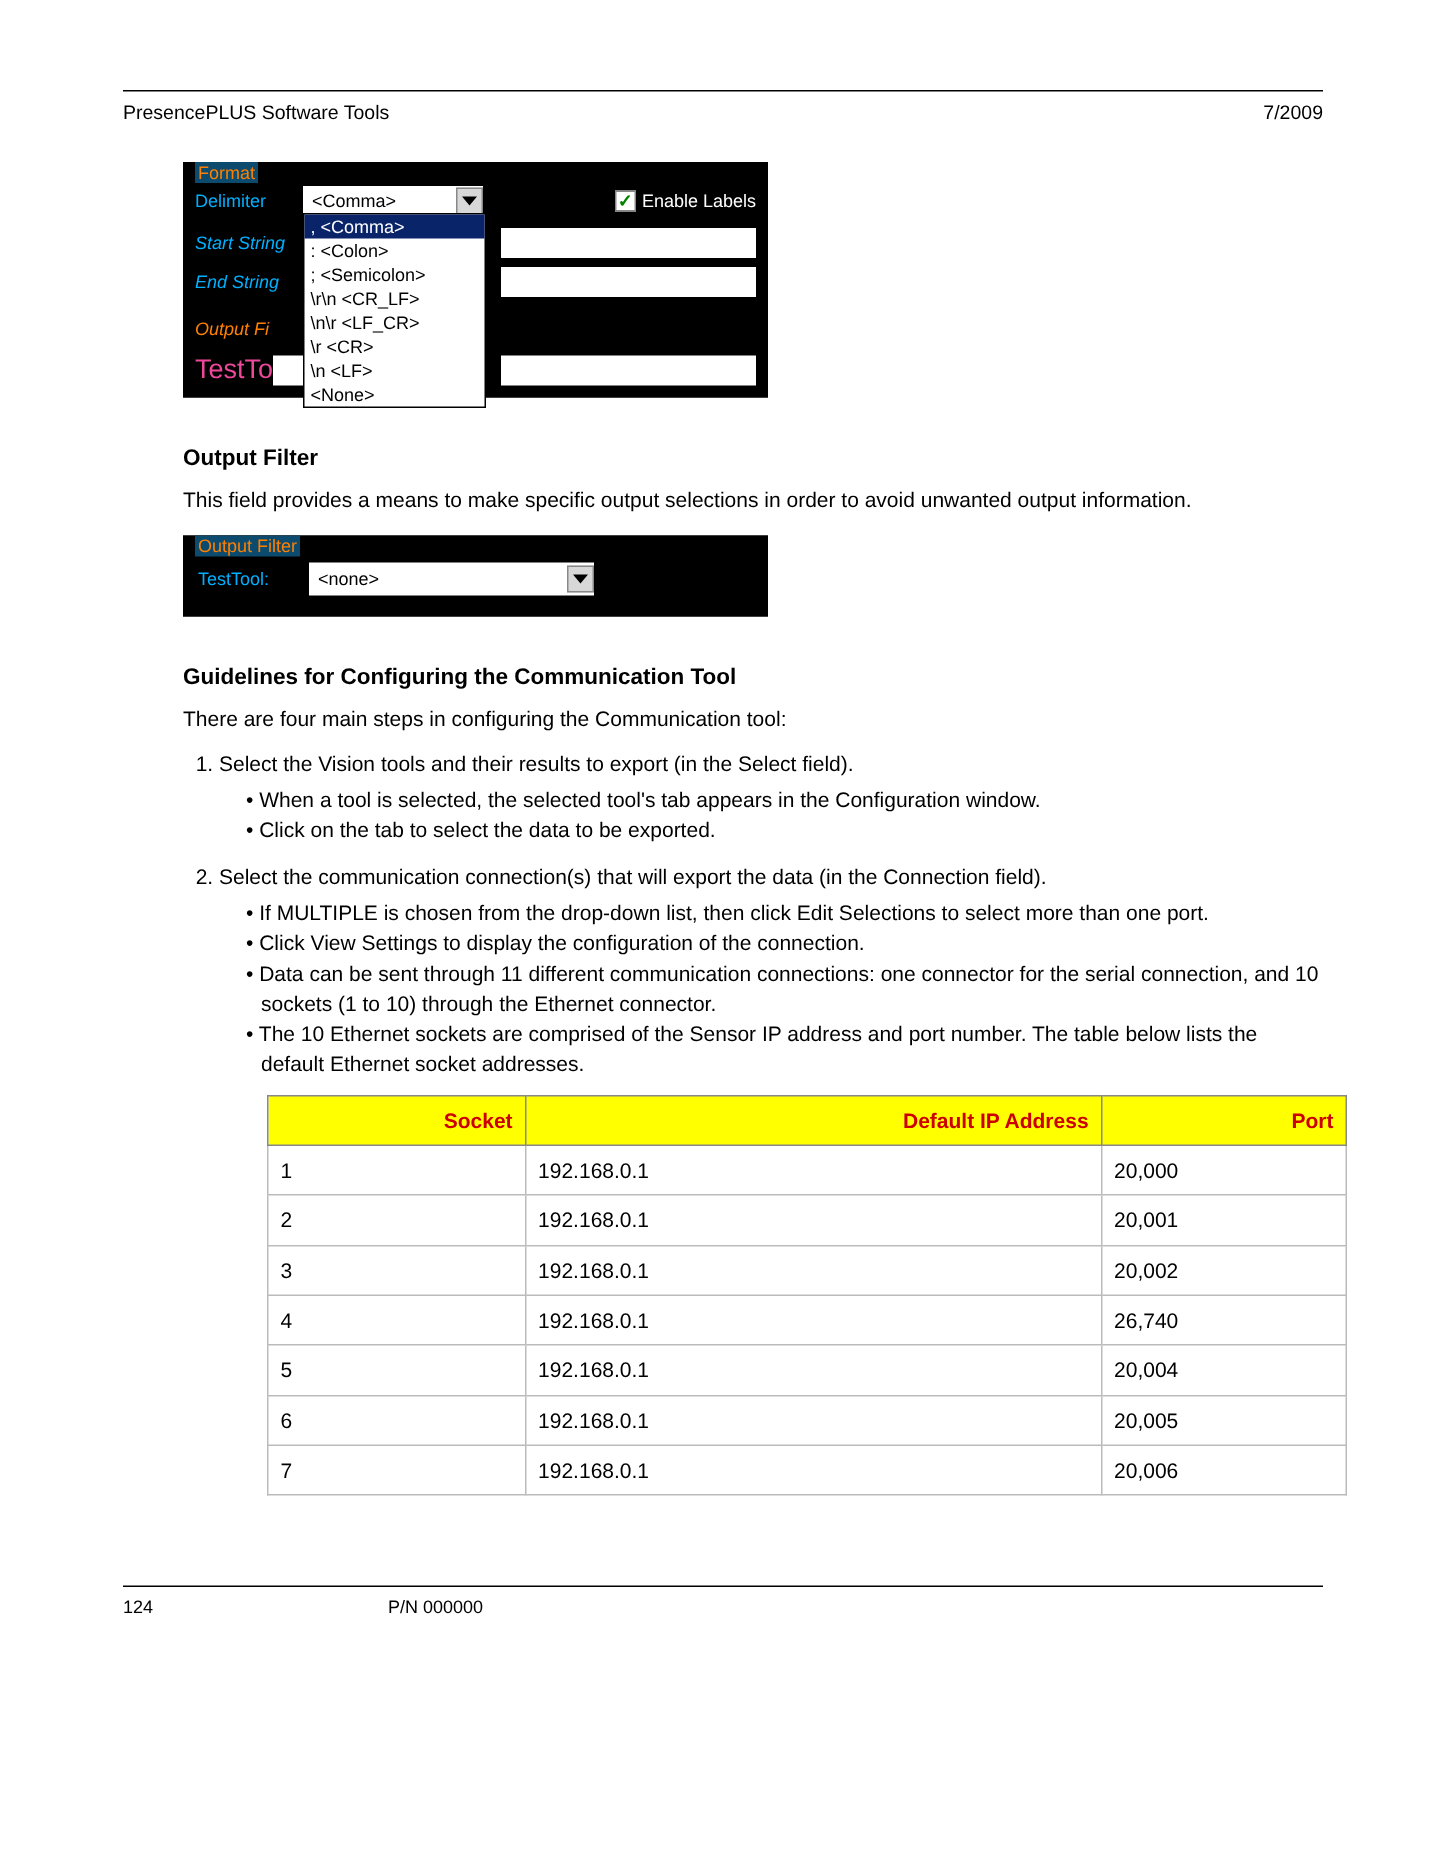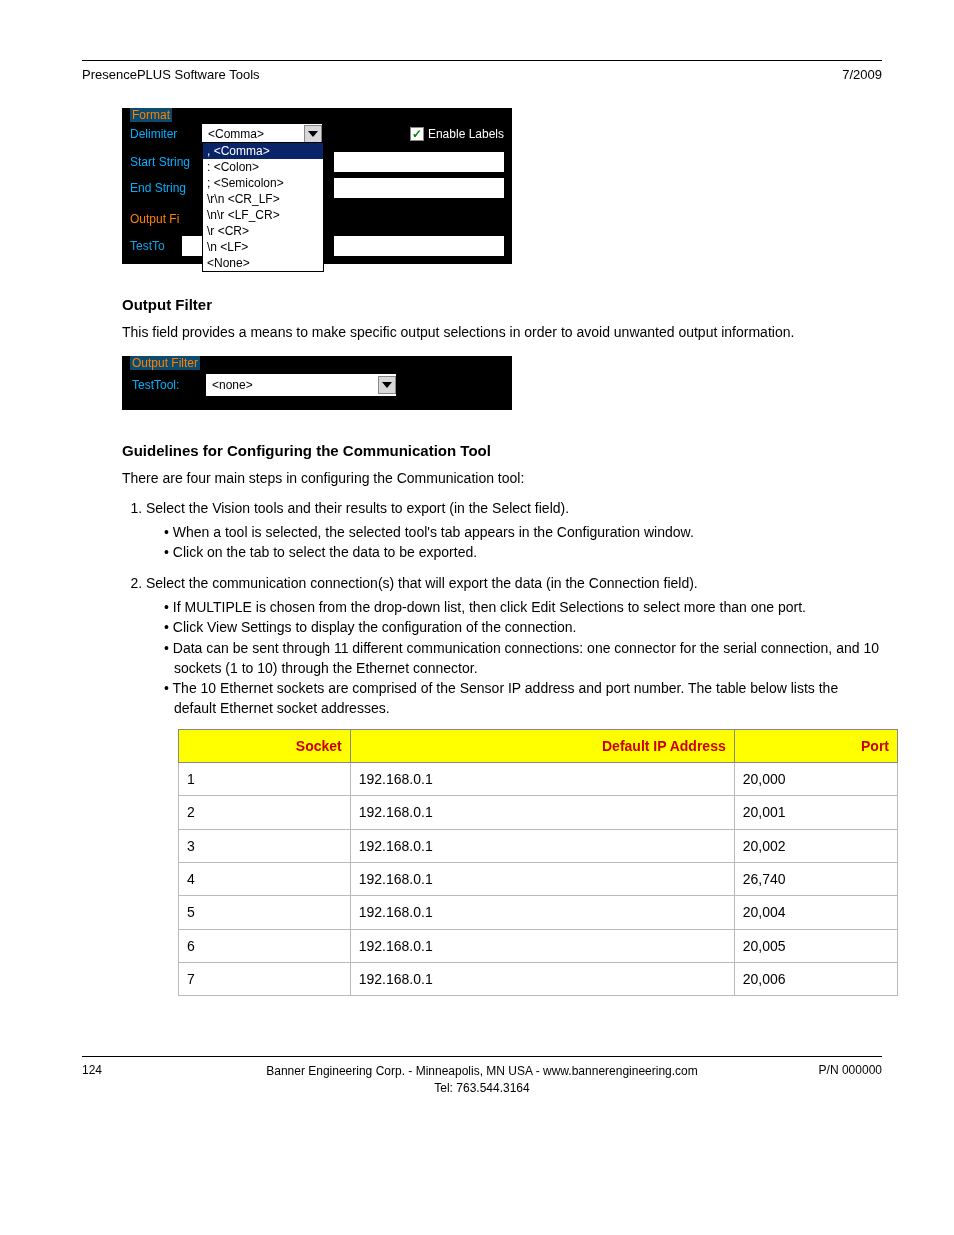--- a/index.html
+++ b/index.html
@@ -20,25 +20,25 @@
   .dropbtn { width:18px; height:18px; background:#d8d8d8; border:1px solid #888; display:flex; align-items:center; justify-content:center; margin-left:auto; }
   .tri { width:0;height:0;border-left:5px solid transparent;border-right:5px solid transparent;border-top:6px solid #000; }
   .enable { display:flex; align-items:center; color:#fff; font-size:12px; margin-left:auto; }
   .chk { width:14px; height:14px; background:#fff; border:1px solid #888; margin-right:4px; display:flex; align-items:center; justify-content:center; color:#008000; font-size:12px; font-weight:bold; }
   .dlist { position:absolute; left:78px; top:32px; width:122px; background:#fff; border:1px solid #000; font-size:12px; z-index:5; }
   .dlist .opt { padding:1px 4px; color:#000; }
   .dlist .opt.selrow { background:#0a246a; color:#fff; }
   .plainbox { background:#fff; width:170px; height:20px; margin-left:auto; }
   .field-rows { display:flex; flex-direction:column; gap:6px; margin-top:6px; }
   .fr { display:flex; align-items:center; }
-  .fr .lbl2 { color:#00b0ff; font-size:12px; width:72px; }
+  .fr .lbl2 { color:#00b0ff; font-size:12px; width:72px;font-style:italic; }
   .fr .lbl2.orange { color:#ff8000; }
   .outrow { display:flex; align-items:center; margin-top:4px; }
   .outrow .ddsmall { background:#fff; width:78px; height:20px; display:flex; align-items:center; margin-left:4px; }
-  .testlbl { color:#0ea5e9; font-size:12px; margin-left:0; width:48px; }
+  .testlbl { color:#ec4899; font-size:18px; margin-left:0; width:48px; }
   .bigbox { background:#fff; width:170px; height:20px; margin-left:auto; }
 
   
   .ofwrap { width:390px; background:#000; border:2px solid #000; padding:6px 8px 12px 8px; position:relative; margin-top:14px; }
   .ofrow { display:flex; align-items:center; margin-top:10px; }
   .oflbl { color:#00b0ff; font-size:12px; width:74px; text-align:left; padding-right:6px; }
   .ofsel { background:#fff; width:190px; height:22px; display:flex; align-items:center; padding-left:6px; font-size:12px; }
 
   
   h3 { font-size:15px; font-weight:bold; margin:32px 0 10px 0; }
@@ -211,20 +211,16 @@
         </table>
       </li>
     </ol>
 
   </div>
 
   <div class="ftr">
     <hr class="hr2">
     <div class="ftr-row">
       <div class="ftr-left">124</div>
-      <div class="ftr-mid">
-        <div>Banner Engineering Corp. - Minneapolis, MN USA - www.bannerengineering.com</div>
-        <div>Tel: 763.544.3164</div>
-      </div>
       <div class="ftr-right">P/N 000000</div>
     </div>
   </div>
 </div>
 
 </body></html>

